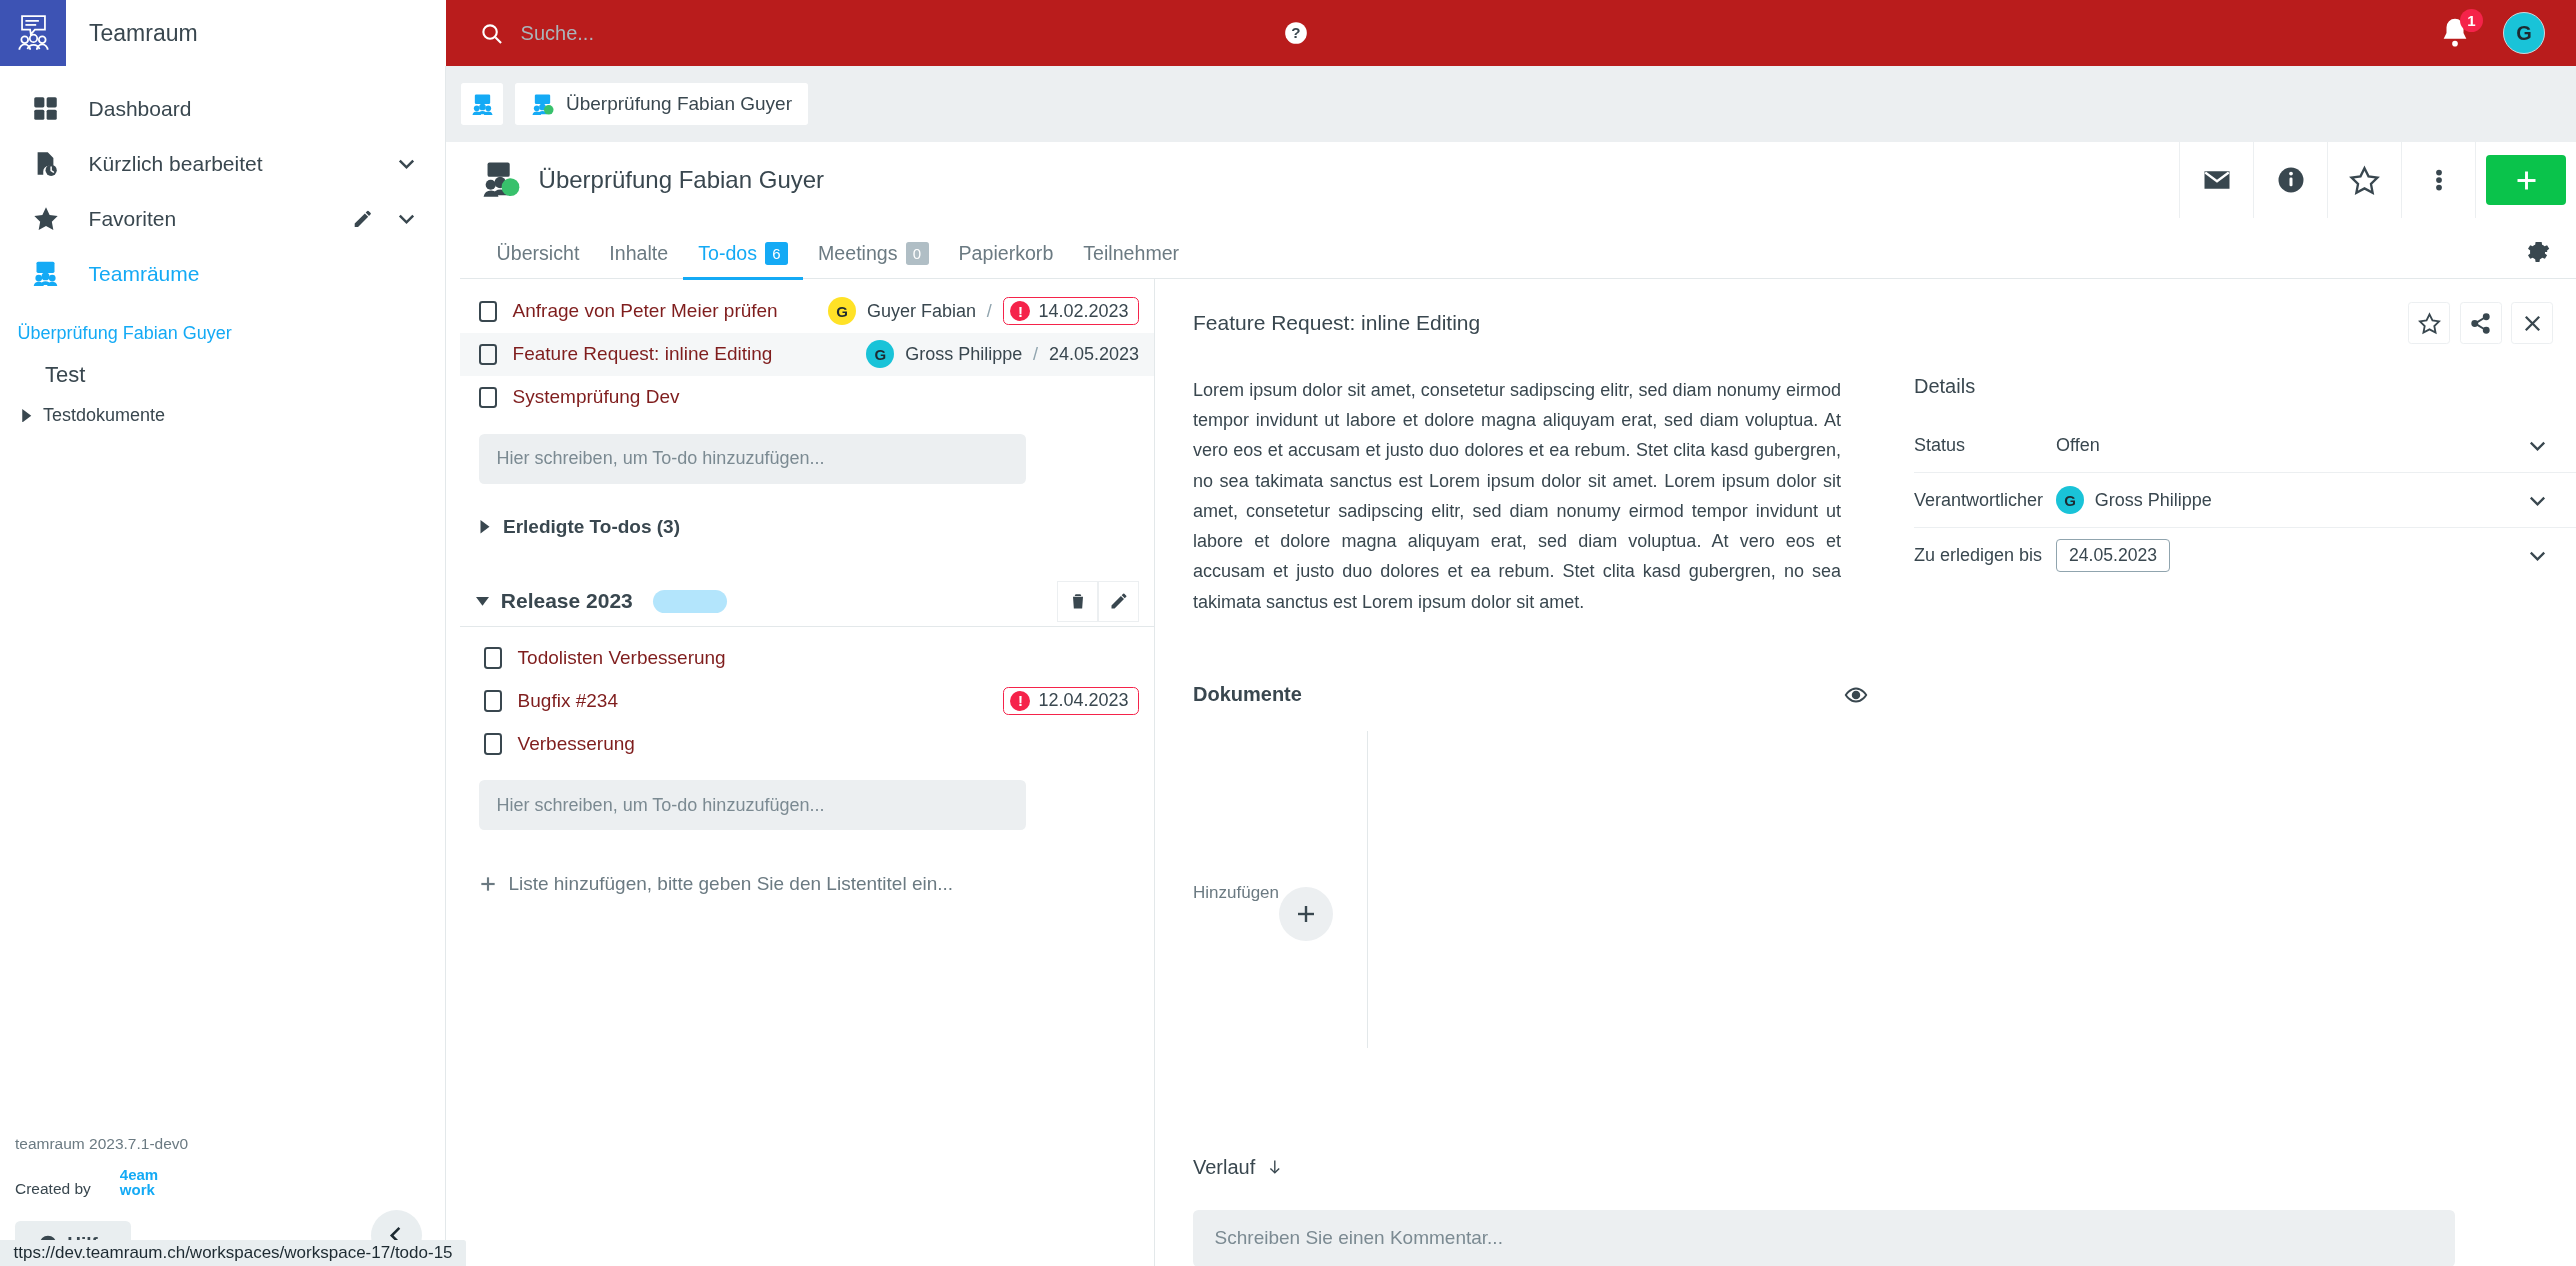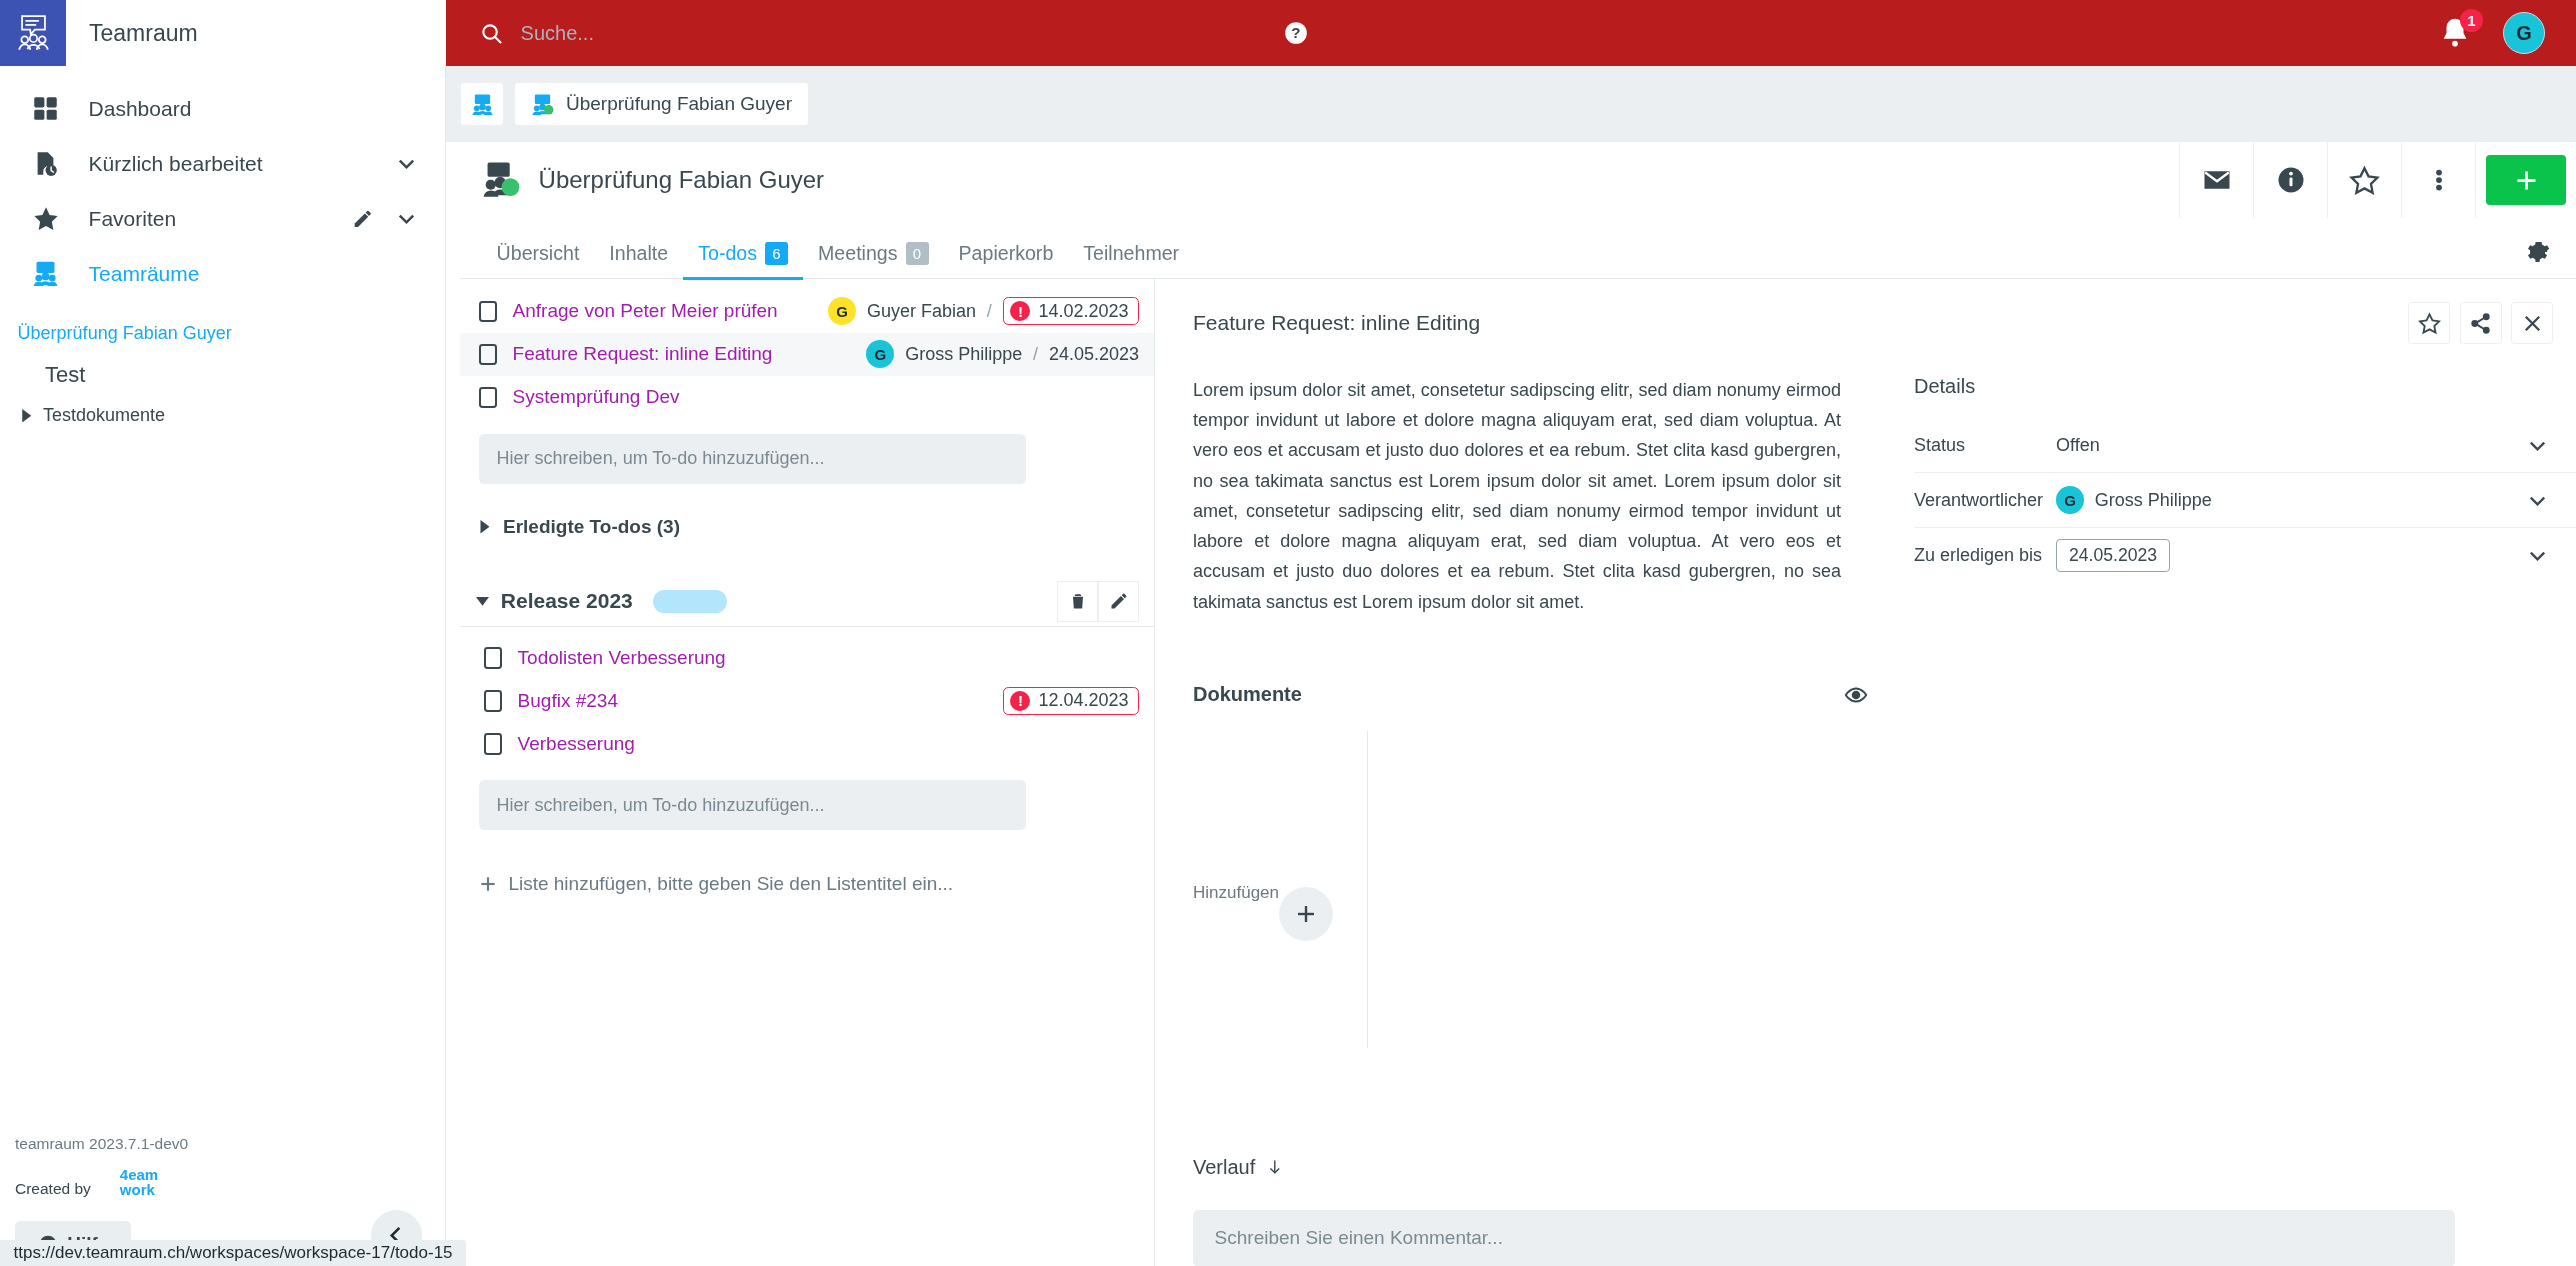--- a/index.html
+++ b/index.html
@@ -138,21 +138,21 @@
 
   
   .todo-row {
     display: flex; align-items: center; height: 43px; padding: 0 15px 0 19px; cursor: pointer;
   }
   .todo-row.selected { background: #f5f7f8; }
   .cbx {
     width: 17.6px; height: 21.6px; border: 2px solid #39474f; border-radius: 3.4px; flex: none;
     cursor: pointer;
   }
-  .todo-title { font-size: 19px; color: #a21caf; margin-left: 16px; flex: 1; white-space: nowrap; }
+  .todo-title { font-size: 19px; color: #7f1d1d; margin-left: 16px; flex: 1; white-space: nowrap; }
   .todo-meta { display: flex; align-items: center; gap: 10.8px; }
   .mini-av {
     width: 28px; height: 28px; border-radius: 50%; font-size: 15px; font-weight: bold;
     display: flex; align-items: center; justify-content: center; color: #1d2a31;
   }
   .assignee { font-size: 18px; color: #39474f; }
   .slash { font-size: 18px; color: #90a4ae; }
   .duedate { font-size: 18px; color: #39474f; }
   .duedate.overdue {
     border: 1.4px solid #f5234a; border-radius: 5.4px; padding: 2.7px 9.5px 2.7px 6.8px;

